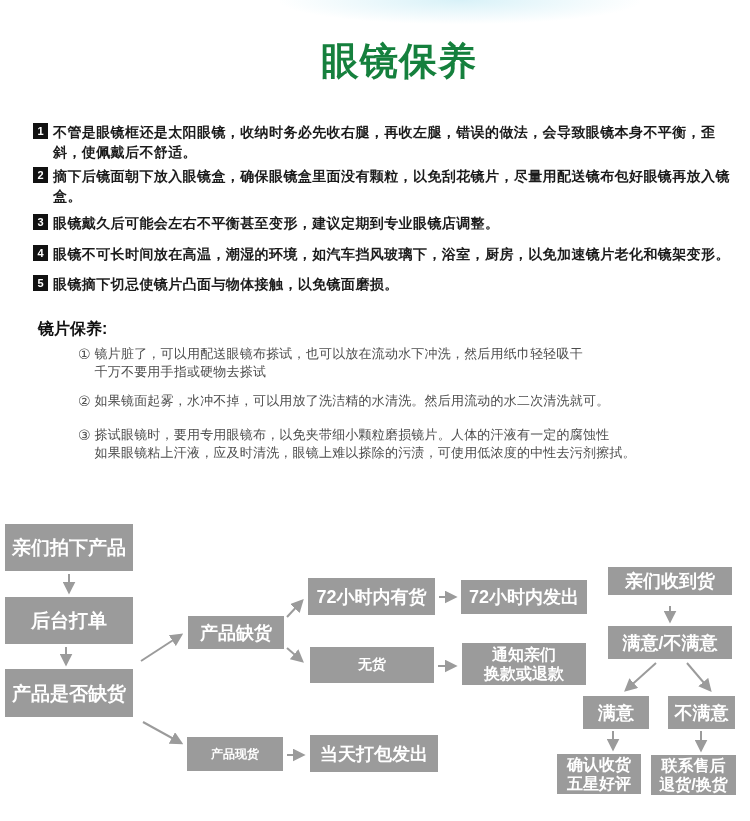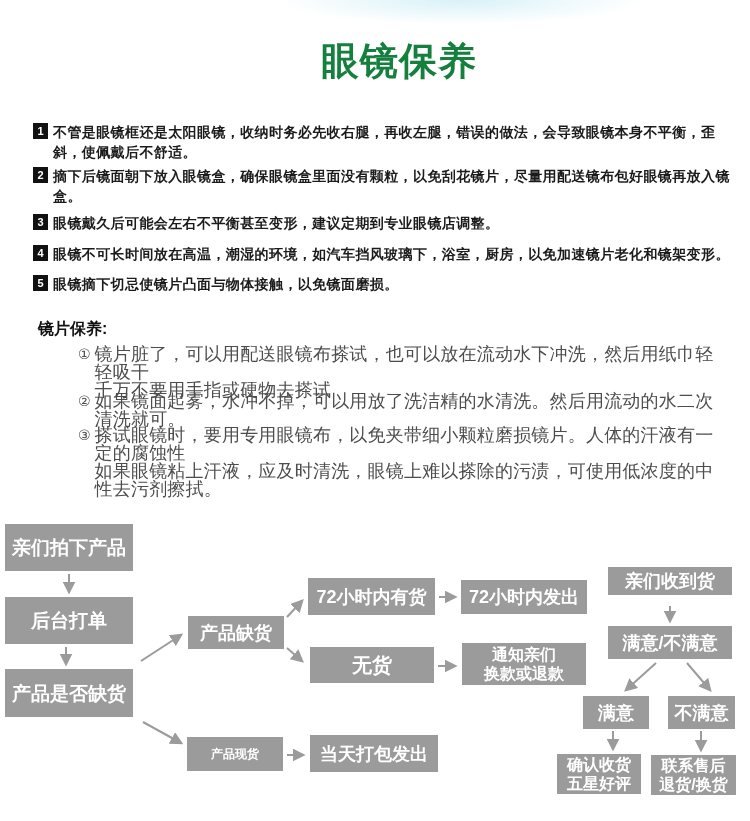--- a/index.html
+++ b/index.html
@@ -13,21 +13,21 @@
               font-size:38px;font-weight:bold;color:#15803d;letter-spacing:1px;margin-left:24px;}
   
   .care-item{position:absolute;left:33px;width:703px;display:flex;gap:5px;}
   .badge{flex:0 0 auto;width:15px;height:16px;margin-top:1px;background:#111;color:#fff;
          font-size:11px;font-weight:bold;display:flex;align-items:center;justify-content:center;}
   .care-text{font-size:14px;letter-spacing:.4px;line-height:20px;font-weight:bold;color:#1b1b1b;width:681px;}
   
   .lens-heading{position:absolute;left:38px;top:319px;font-size:16px;font-weight:bold;color:#111;}
   .lens-item{position:absolute;left:78px;width:640px;display:flex;gap:4px;color:#4d4d4d;}
   .lens-num{flex:0 0 auto;font-size:14px;line-height:18px;}
-  .lens-lines div{font-size:18px;line-height:18px;letter-spacing:.2px;}
+  .lens-lines div{font-size:13px;line-height:18px;letter-spacing:.2px;}
   
   .fbox{position:absolute;background:#9b9b9b;color:#fff;font-weight:bold;
         display:flex;flex-direction:column;align-items:center;justify-content:center;text-align:center;}
   .fbox span{display:block;}
   svg.arrows{position:absolute;left:0;top:500px;}
 </style>
 </head>
 <body>
 
 <div id="page">
@@ -115,21 +115,21 @@
   </div>
   <div class="fbox" style="left:188px;top:616px;width:96px;height:33px;font-size:18px">
     <span>产品缺货</span>
   </div>
   <div class="fbox" style="left:187px;top:737px;width:96px;height:34px;font-size:12px">
     <span>产品现货</span>
   </div>
   <div class="fbox" style="left:308px;top:578px;width:127px;height:37px;font-size:18px">
     <span>72小时内有货</span>
   </div>
-  <div class="fbox" style="left:310px;top:647px;width:124px;height:36px;font-size:20px">
+  <div class="fbox" style="left:310px;top:647px;width:124px;height:36px;font-size:14px">
     <span>无货</span>
   </div>
   <div class="fbox" style="left:310px;top:735px;width:128px;height:37px;font-size:18px">
     <span>当天打包发出</span>
   </div>
   <div class="fbox" style="left:461px;top:580px;width:126px;height:34px;font-size:18px">
     <span>72小时内发出</span>
   </div>
   <div class="fbox" style="left:462px;top:643px;width:124px;height:42px;font-size:16px;line-height:19px">
     <span>通知亲们</span>

